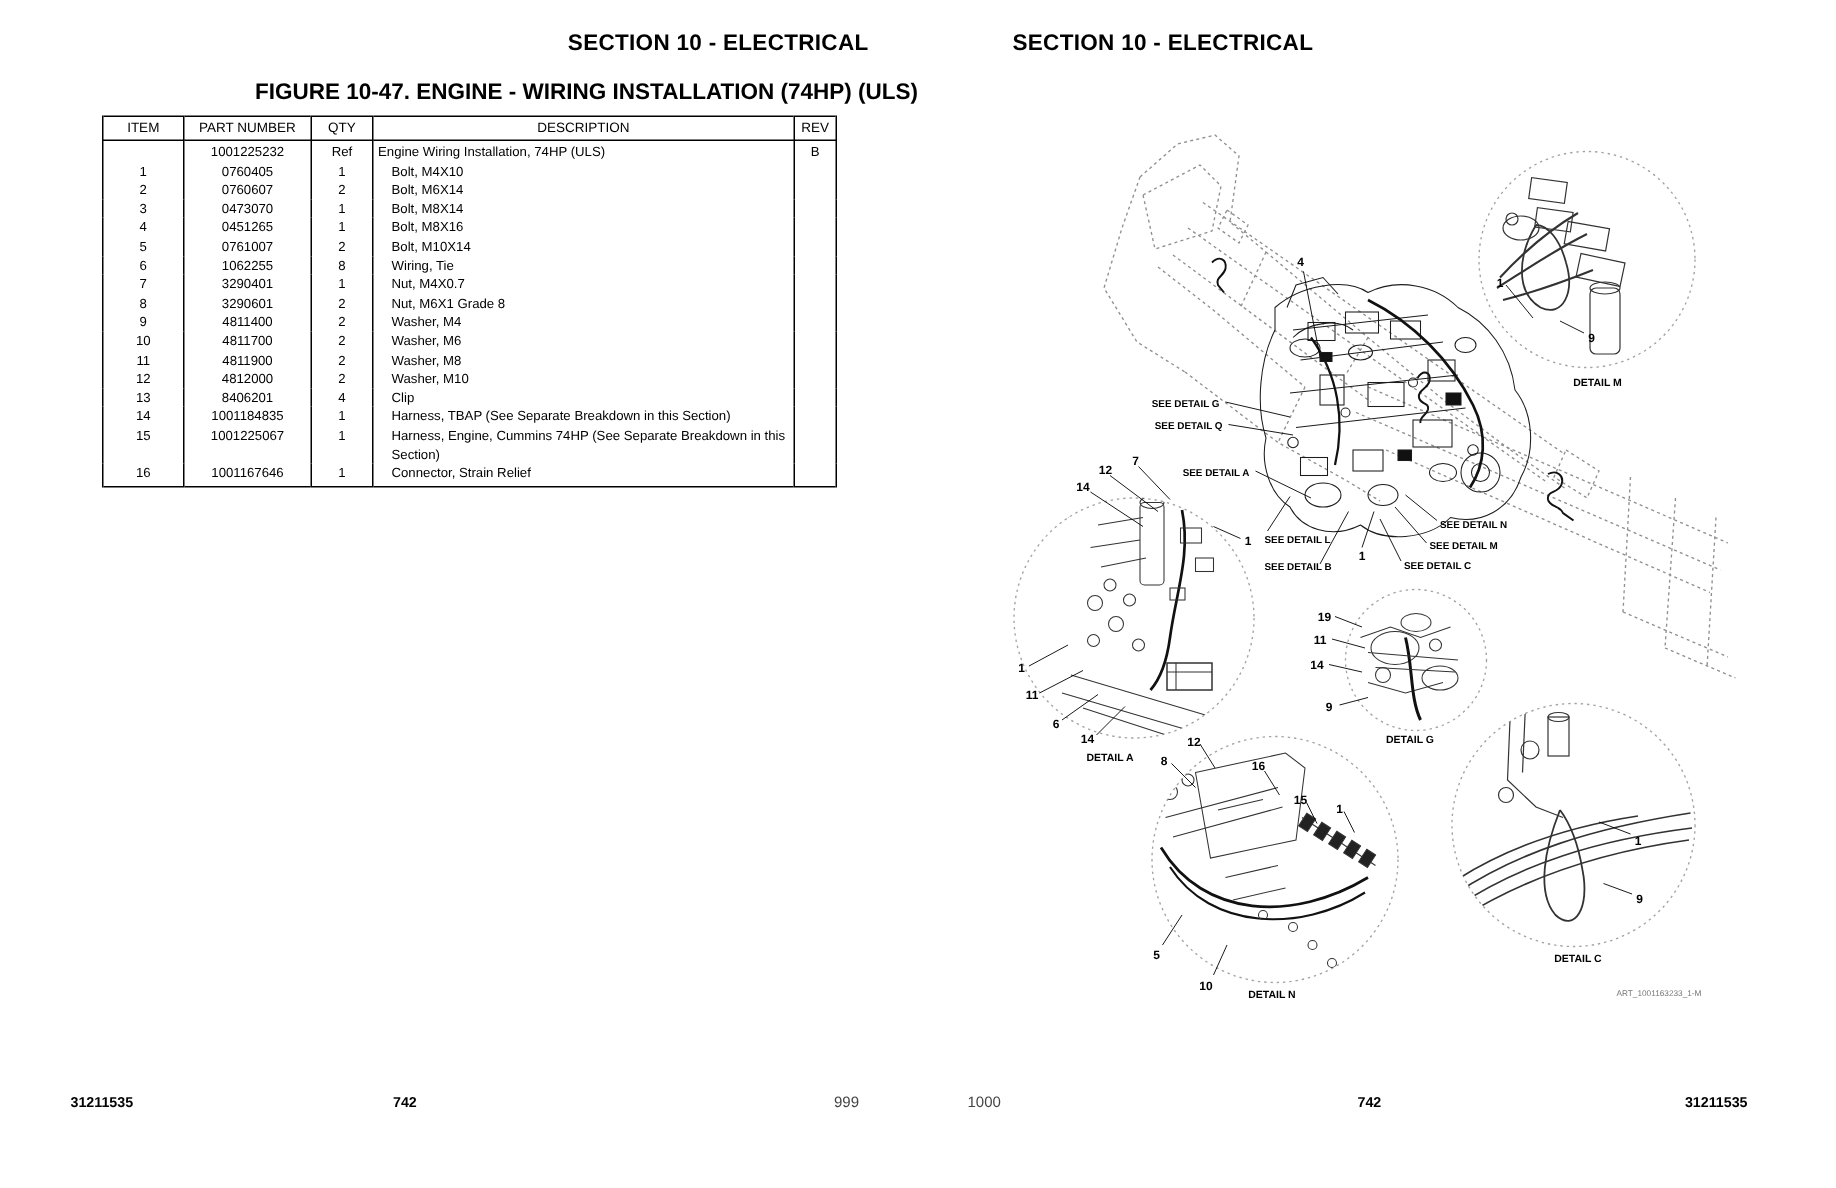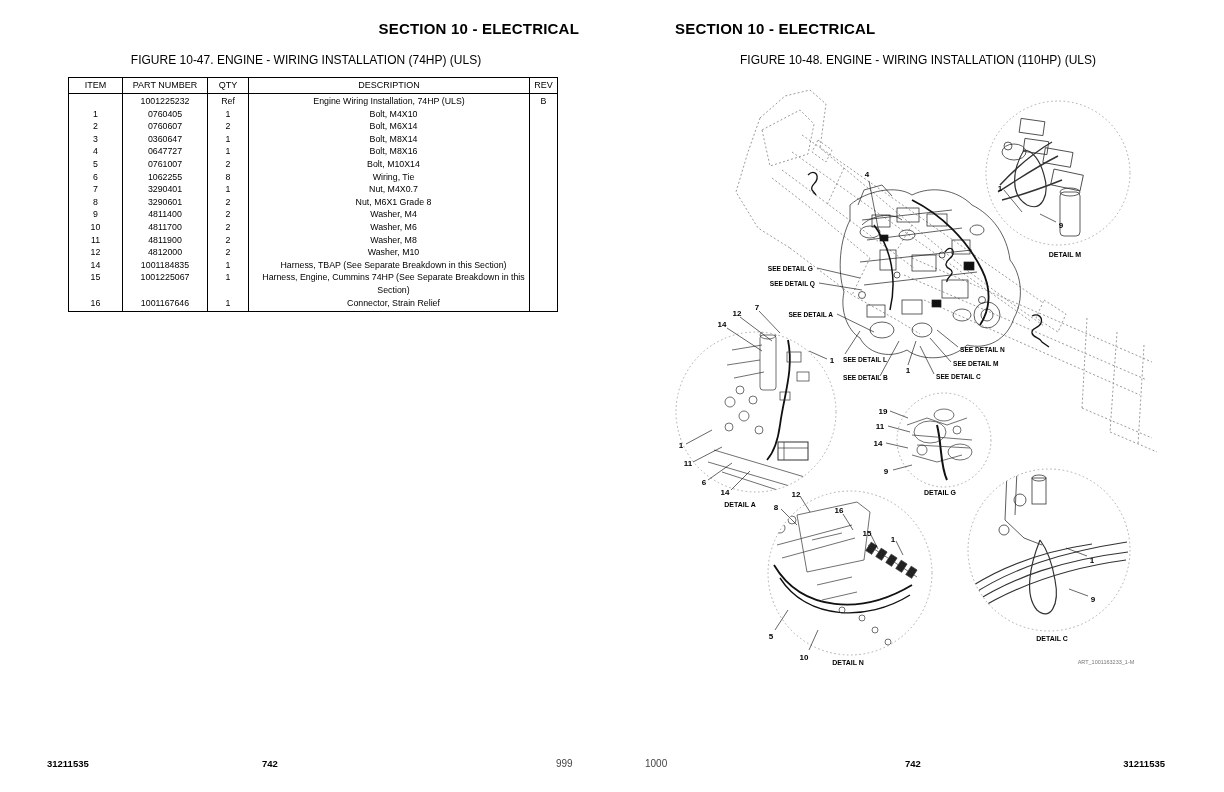--- a/index.html
+++ b/index.html
@@ -5,40 +5,40 @@
   html,body{margin:0;padding:0;background:#e8e8e8;}
   #stage{position:relative;width:1224px;height:792px;background:#ffffff;overflow:hidden;
          font-family:"Liberation Sans",sans-serif;color:#000;}
   .page{position:absolute;top:0;width:612px;height:792px;background:#fff;}
   #page-left{left:0;}
   #page-right{left:612px;}
 
   .section-title{position:absolute;top:20px;font-size:15px;font-weight:bold;letter-spacing:.2px;margin-left:30px;}
   #page-left .section-title{right:33px;text-align:right;}
   #page-right .section-title{left:33px;text-align:left;}
-  .figure-title{position:absolute;top:53px;left:0;width:100%;text-align:center;
-                font-size:12px;font-weight:normal;}
+  .figure-title{position:absolute;top:53px;left:0;width:100%;text-align:right;
+                font-size:15px;font-weight:bold;}
 
   
   table.parts{position:absolute;left:68px;top:77px;width:489px;border-collapse:collapse;
               table-layout:fixed;border:1.5px solid #000;}
   table.parts th, table.parts td{border-left:1px solid #000;border-right:1px solid #000;
               font-size:8.8px;line-height:12.6px;padding:0 3px;vertical-align:top;
               overflow:hidden;}
   table.parts thead th{font-weight:normal;text-align:center;height:15px;font-size:9px;
               border-bottom:1px solid #000;vertical-align:middle;padding:0;}
   col.c-item{width:54px;} col.c-part{width:85px;} col.c-qty{width:41px;}
   col.c-desc{width:281px;} col.c-rev{width:28px;}
   td.t-c{text-align:center;}
-  td.t-desc{text-align:center;}
+  td.t-desc{text-align:left;}
   td.t-desc.indent{padding-left:12px;}
   tbody tr:first-child td{padding-top:1px;}
   tbody tr:last-child td{padding-bottom:2px;}
 
-  .footer-item{position:absolute;top:730px;font-size:9.5px;font-weight:bold;margin-top:28px;}
+  .footer-item{position:absolute;top:730px;font-size:9.5px;font-weight:bold;}
   .footer-item.light{font-weight:normal;font-size:10px;color:#444;}
 
   svg text{font-family:"Liberation Sans",sans-serif;}
   .callout{font-size:8px;font-weight:bold;fill:#000;}
   .seelabel{font-size:6.6px;font-weight:bold;fill:#000;}
   .caption{font-size:7px;font-weight:bold;fill:#000;}
   .artref{font-size:5.5px;fill:#777;}
 </style>
 </head>
 <body>
@@ -83,28 +83,28 @@
         </tr>
         <tr>
           <td class="t-c">2</td>
           <td class="t-c">0760607</td>
           <td class="t-c">2</td>
           <td class="t-desc indent">Bolt, M6X14</td>
           <td class="t-c"></td>
         </tr>
         <tr>
           <td class="t-c">3</td>
-          <td class="t-c">0360647</td>
+          <td class="t-c">0473070</td>
           <td class="t-c">1</td>
           <td class="t-desc indent">Bolt, M8X14</td>
           <td class="t-c"></td>
         </tr>
         <tr>
           <td class="t-c">4</td>
-          <td class="t-c">0647727</td>
+          <td class="t-c">0451265</td>
           <td class="t-c">1</td>
           <td class="t-desc indent">Bolt, M8X16</td>
           <td class="t-c"></td>
         </tr>
         <tr>
           <td class="t-c">5</td>
           <td class="t-c">0761007</td>
           <td class="t-c">2</td>
           <td class="t-desc indent">Bolt, M10X14</td>
           <td class="t-c"></td>
@@ -152,20 +152,27 @@
           <td class="t-c"></td>
         </tr>
         <tr>
           <td class="t-c">12</td>
           <td class="t-c">4812000</td>
           <td class="t-c">2</td>
           <td class="t-desc indent">Washer, M10</td>
           <td class="t-c"></td>
         </tr>
         <tr>
+          <td class="t-c">13</td>
+          <td class="t-c">8406201</td>
+          <td class="t-c">4</td>
+          <td class="t-desc indent">Clip</td>
+          <td class="t-c"></td>
+        </tr>
+        <tr>
           <td class="t-c">14</td>
           <td class="t-c">1001184835</td>
           <td class="t-c">1</td>
           <td class="t-desc indent">Harness, TBAP (See Separate Breakdown in this Section)</td>
           <td class="t-c"></td>
         </tr>
         <tr>
           <td class="t-c">15</td>
           <td class="t-c">1001225067</td>
           <td class="t-c">1</td>
@@ -182,21 +189,20 @@
       </tbody>
     </table>
 
     <span class="footer-item" style="left:47px;">31211535</span>
     <span class="footer-item" style="left:262px;">742</span>
     <span class="footer-item light" style="left:556px;">999</span>
   </div>
 
   <div class="page" id="page-right">
     <div class="section-title">SECTION 10 - ELECTRICAL</div>
-    <div class="figure-title">FIGURE 10-48. ENGINE - WIRING INSTALLATION (110HP) (ULS)</div>
 
     <svg width="612" height="792" viewBox="0 0 612 792" style="position:absolute;left:0;top:0;">
       <defs>
         <clipPath id="clipA">
             <circle cx="144" cy="412" r="80"></circle>
           </clipPath>
         <clipPath id="clipG">
             <circle cx="332" cy="440" r="47"></circle>
           </clipPath>
         <clipPath id="clipM">

